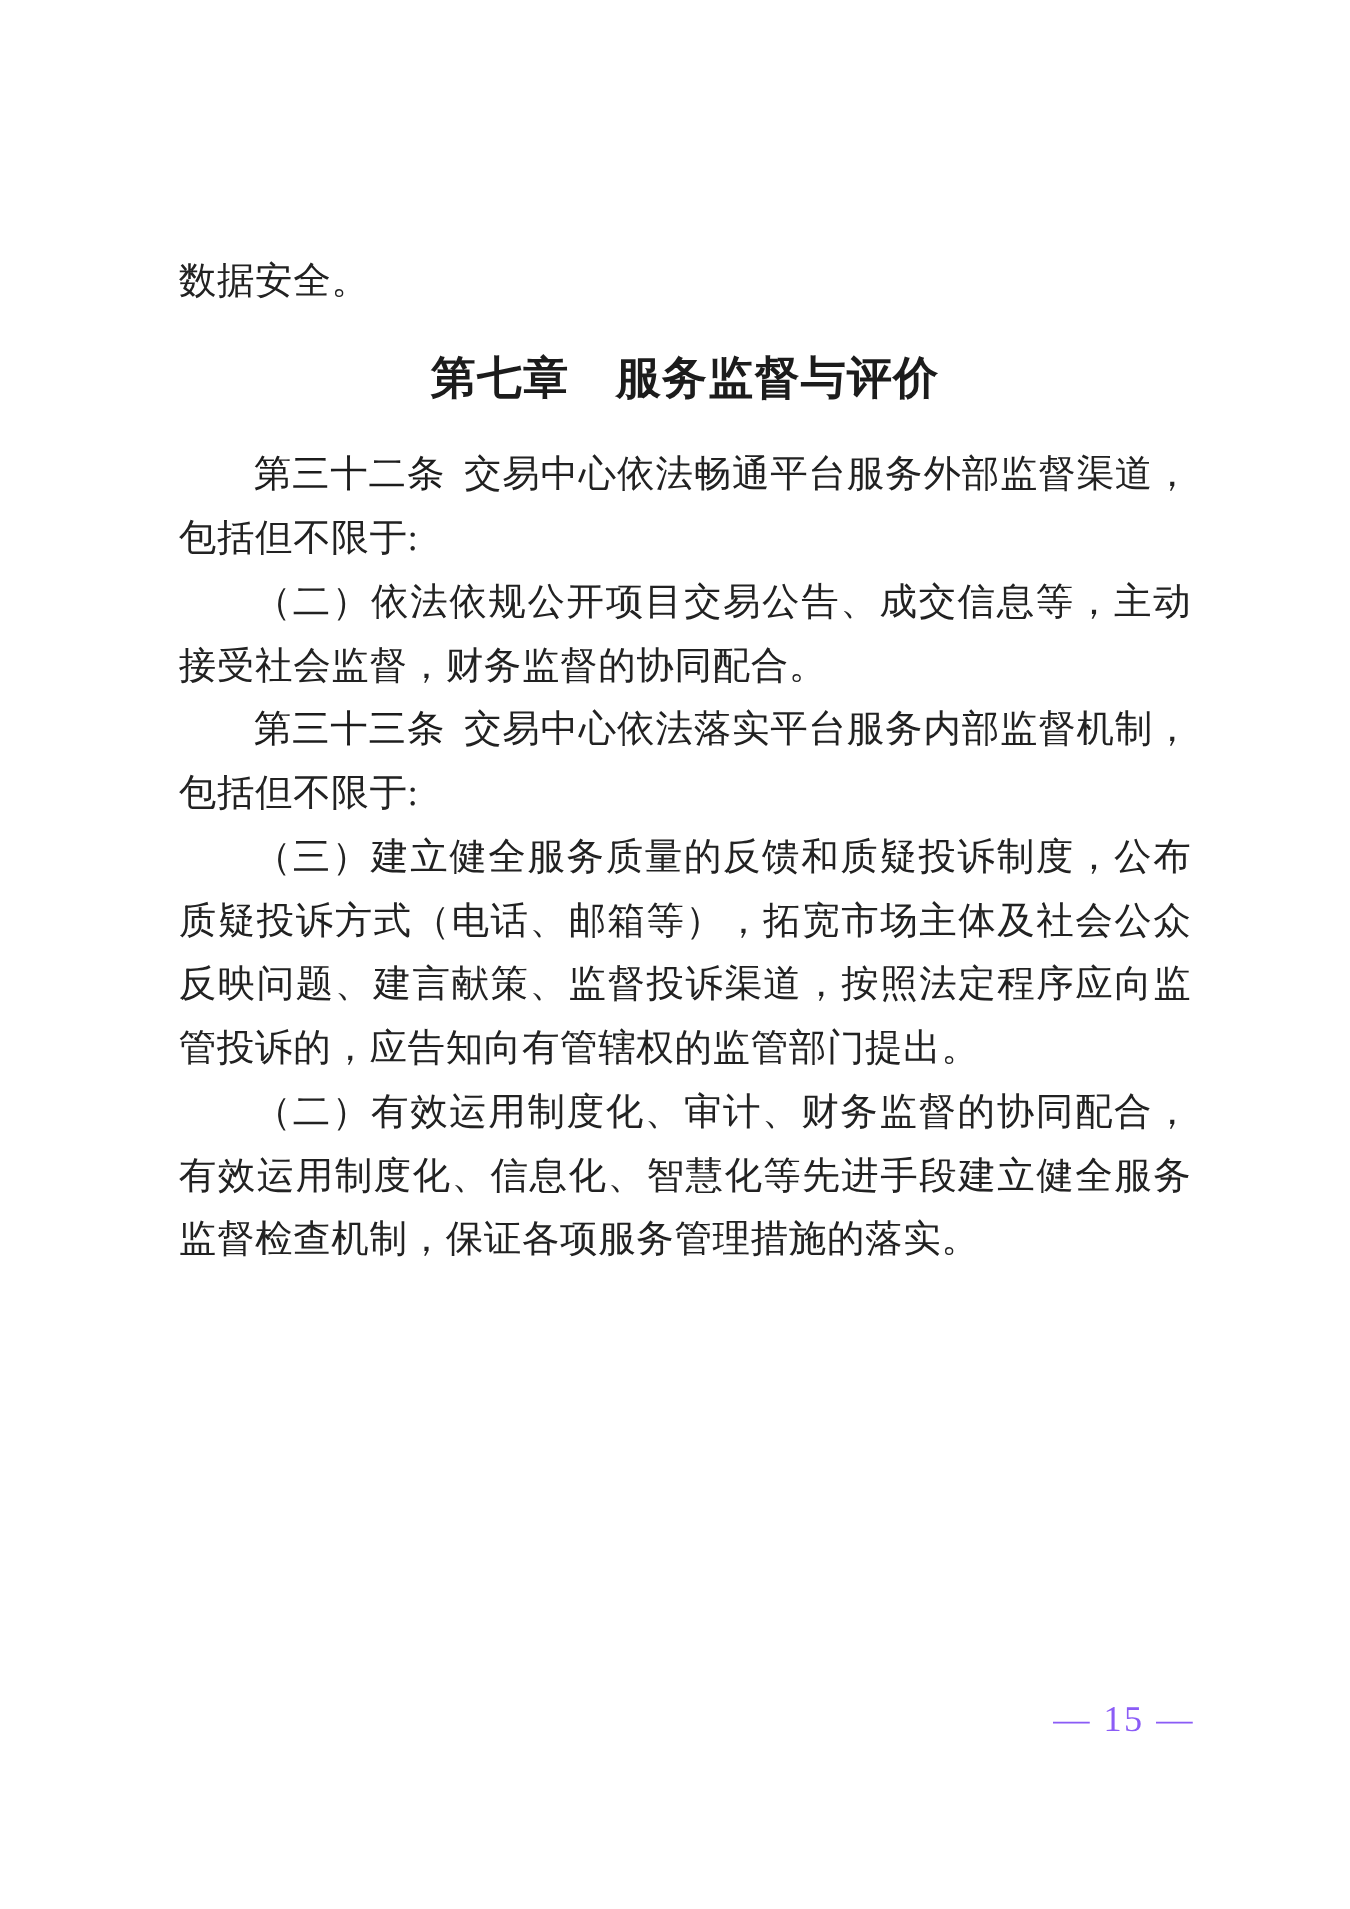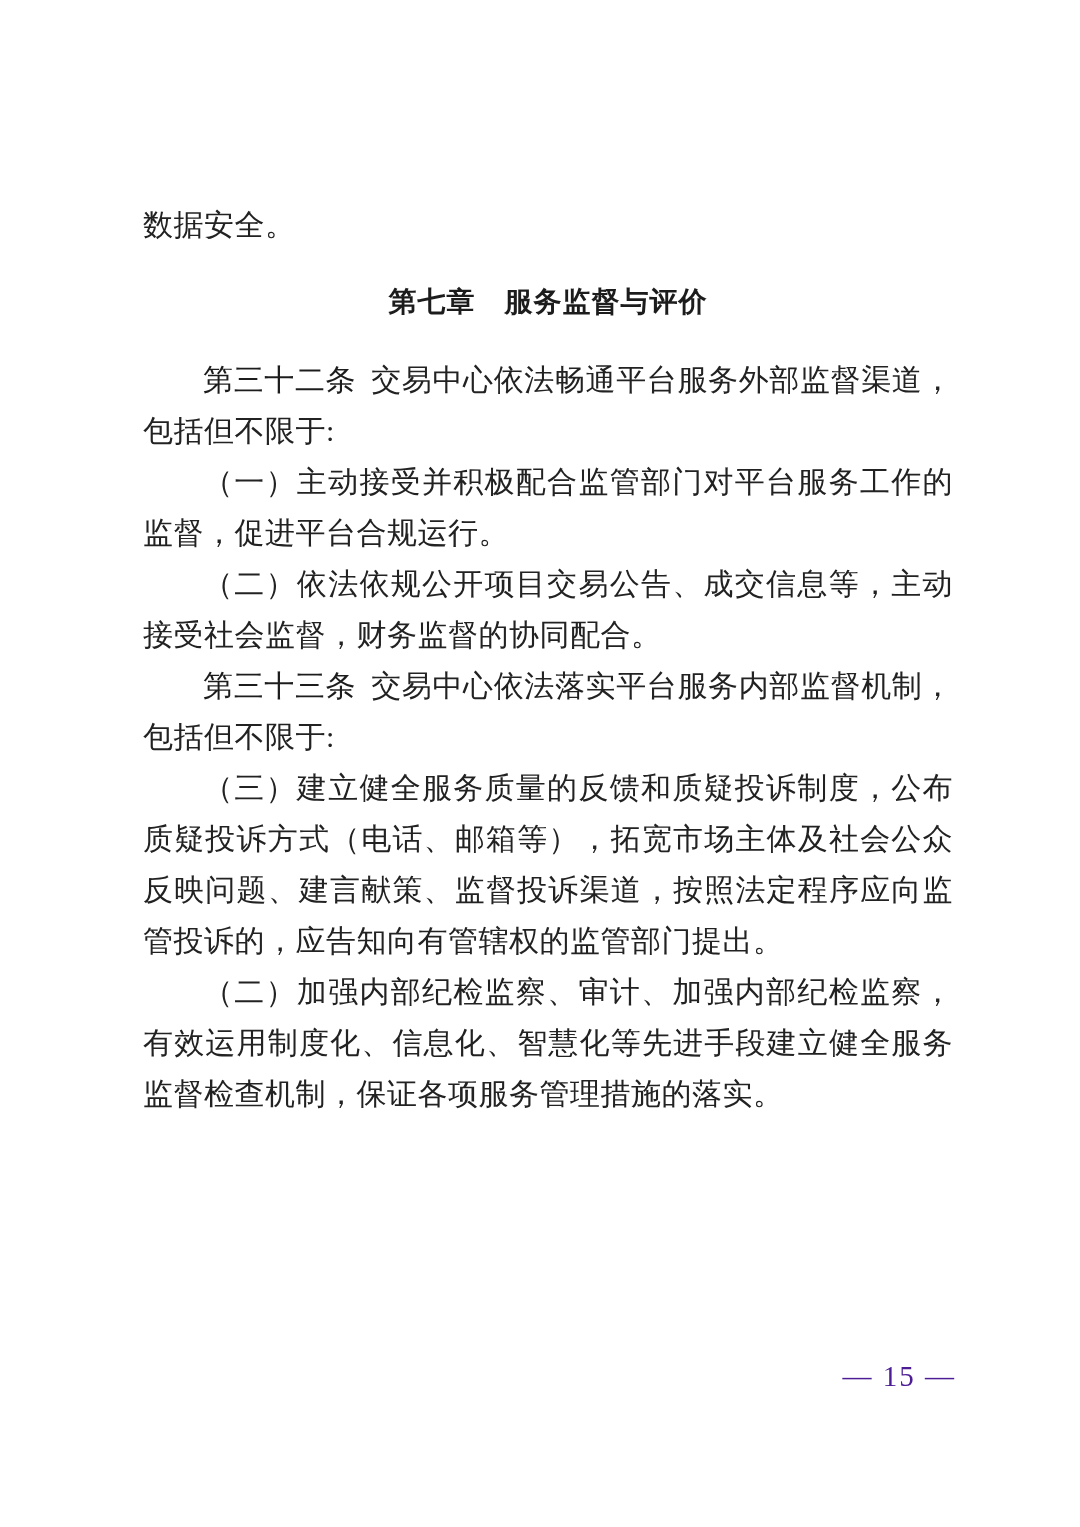--- a/index.html
+++ b/index.html
@@ -27,64 +27,63 @@
     font-size: 30px;
     line-height: 51px;
     text-align: justify;
     letter-spacing: 0.5px;
   }
   .content p.indent {
     text-indent: 2em;
   }
   .chapter-heading {
     margin: 26px 0;
-    font-size: 28px;
+    font-size: 36px;
     line-height: 52px;
     font-weight: 700;
     text-align: center;
     color: #1c1c1c;
     font-family: "Liberation Sans", sans-serif;
     letter-spacing: 1px;
   }
   .art-num {
     font-weight: 400;
     font-family: "Liberation Sans", sans-serif;
     color: #1c1c1c;
     margin-right: 0.5em;
   }
   .page-footer {
     position: absolute;
     top: 1356px;
     right: 124px;
     font-size: 29px;
     line-height: 40px;
-    color: #4c1d95;
+    color: #8b5cf6;
     letter-spacing: 2px;
   }
 </style>
 </head>
 <body>
 
 <div class="page">
   <div class="content">
 
     <p>数据安全。</p>
 
     <h2 class="chapter-heading">第七章　服务监督与评价</h2>
 
     <p class="indent">
       <span class="art-num">第三十二条</span><span>交易中心依法畅通平台服务外部监督渠道，包括但不限于:</span>
     </p>
 
-    <p class="indent">（一）主动接受并积极配合监管部门对平台服务工作的监督，促进平台合规运行。</p>
     <p class="indent">（二）依法依规公开项目交易公告、成交信息等，主动接受社会监督，财务监督的协同配合。</p>
     <p class="indent">
       <span class="art-num">第三十三条</span><span>交易中心依法落实平台服务内部监督机制，包括但不限于:</span>
     </p>
 
     <p class="indent">（三）建立健全服务质量的反馈和质疑投诉制度，公布质疑投诉方式（电话、邮箱等），拓宽市场主体及社会公众反映问题、建言献策、监督投诉渠道，按照法定程序应向监管投诉的，应告知向有管辖权的监管部门提出。</p>
 
-    <p class="indent">（二）加强内部纪检监察、审计、加强内部纪检监察，有效运用制度化、信息化、智慧化等先进手段建立健全服务监督检查机制，保证各项服务管理措施的落实。</p>
+    <p class="indent">（二）有效运用制度化、审计、财务监督的协同配合，有效运用制度化、信息化、智慧化等先进手段建立健全服务监督检查机制，保证各项服务管理措施的落实。</p>
 
   </div>
 
   <div class="page-footer">— 15 —</div>
 </div>
 
 </body></html>

